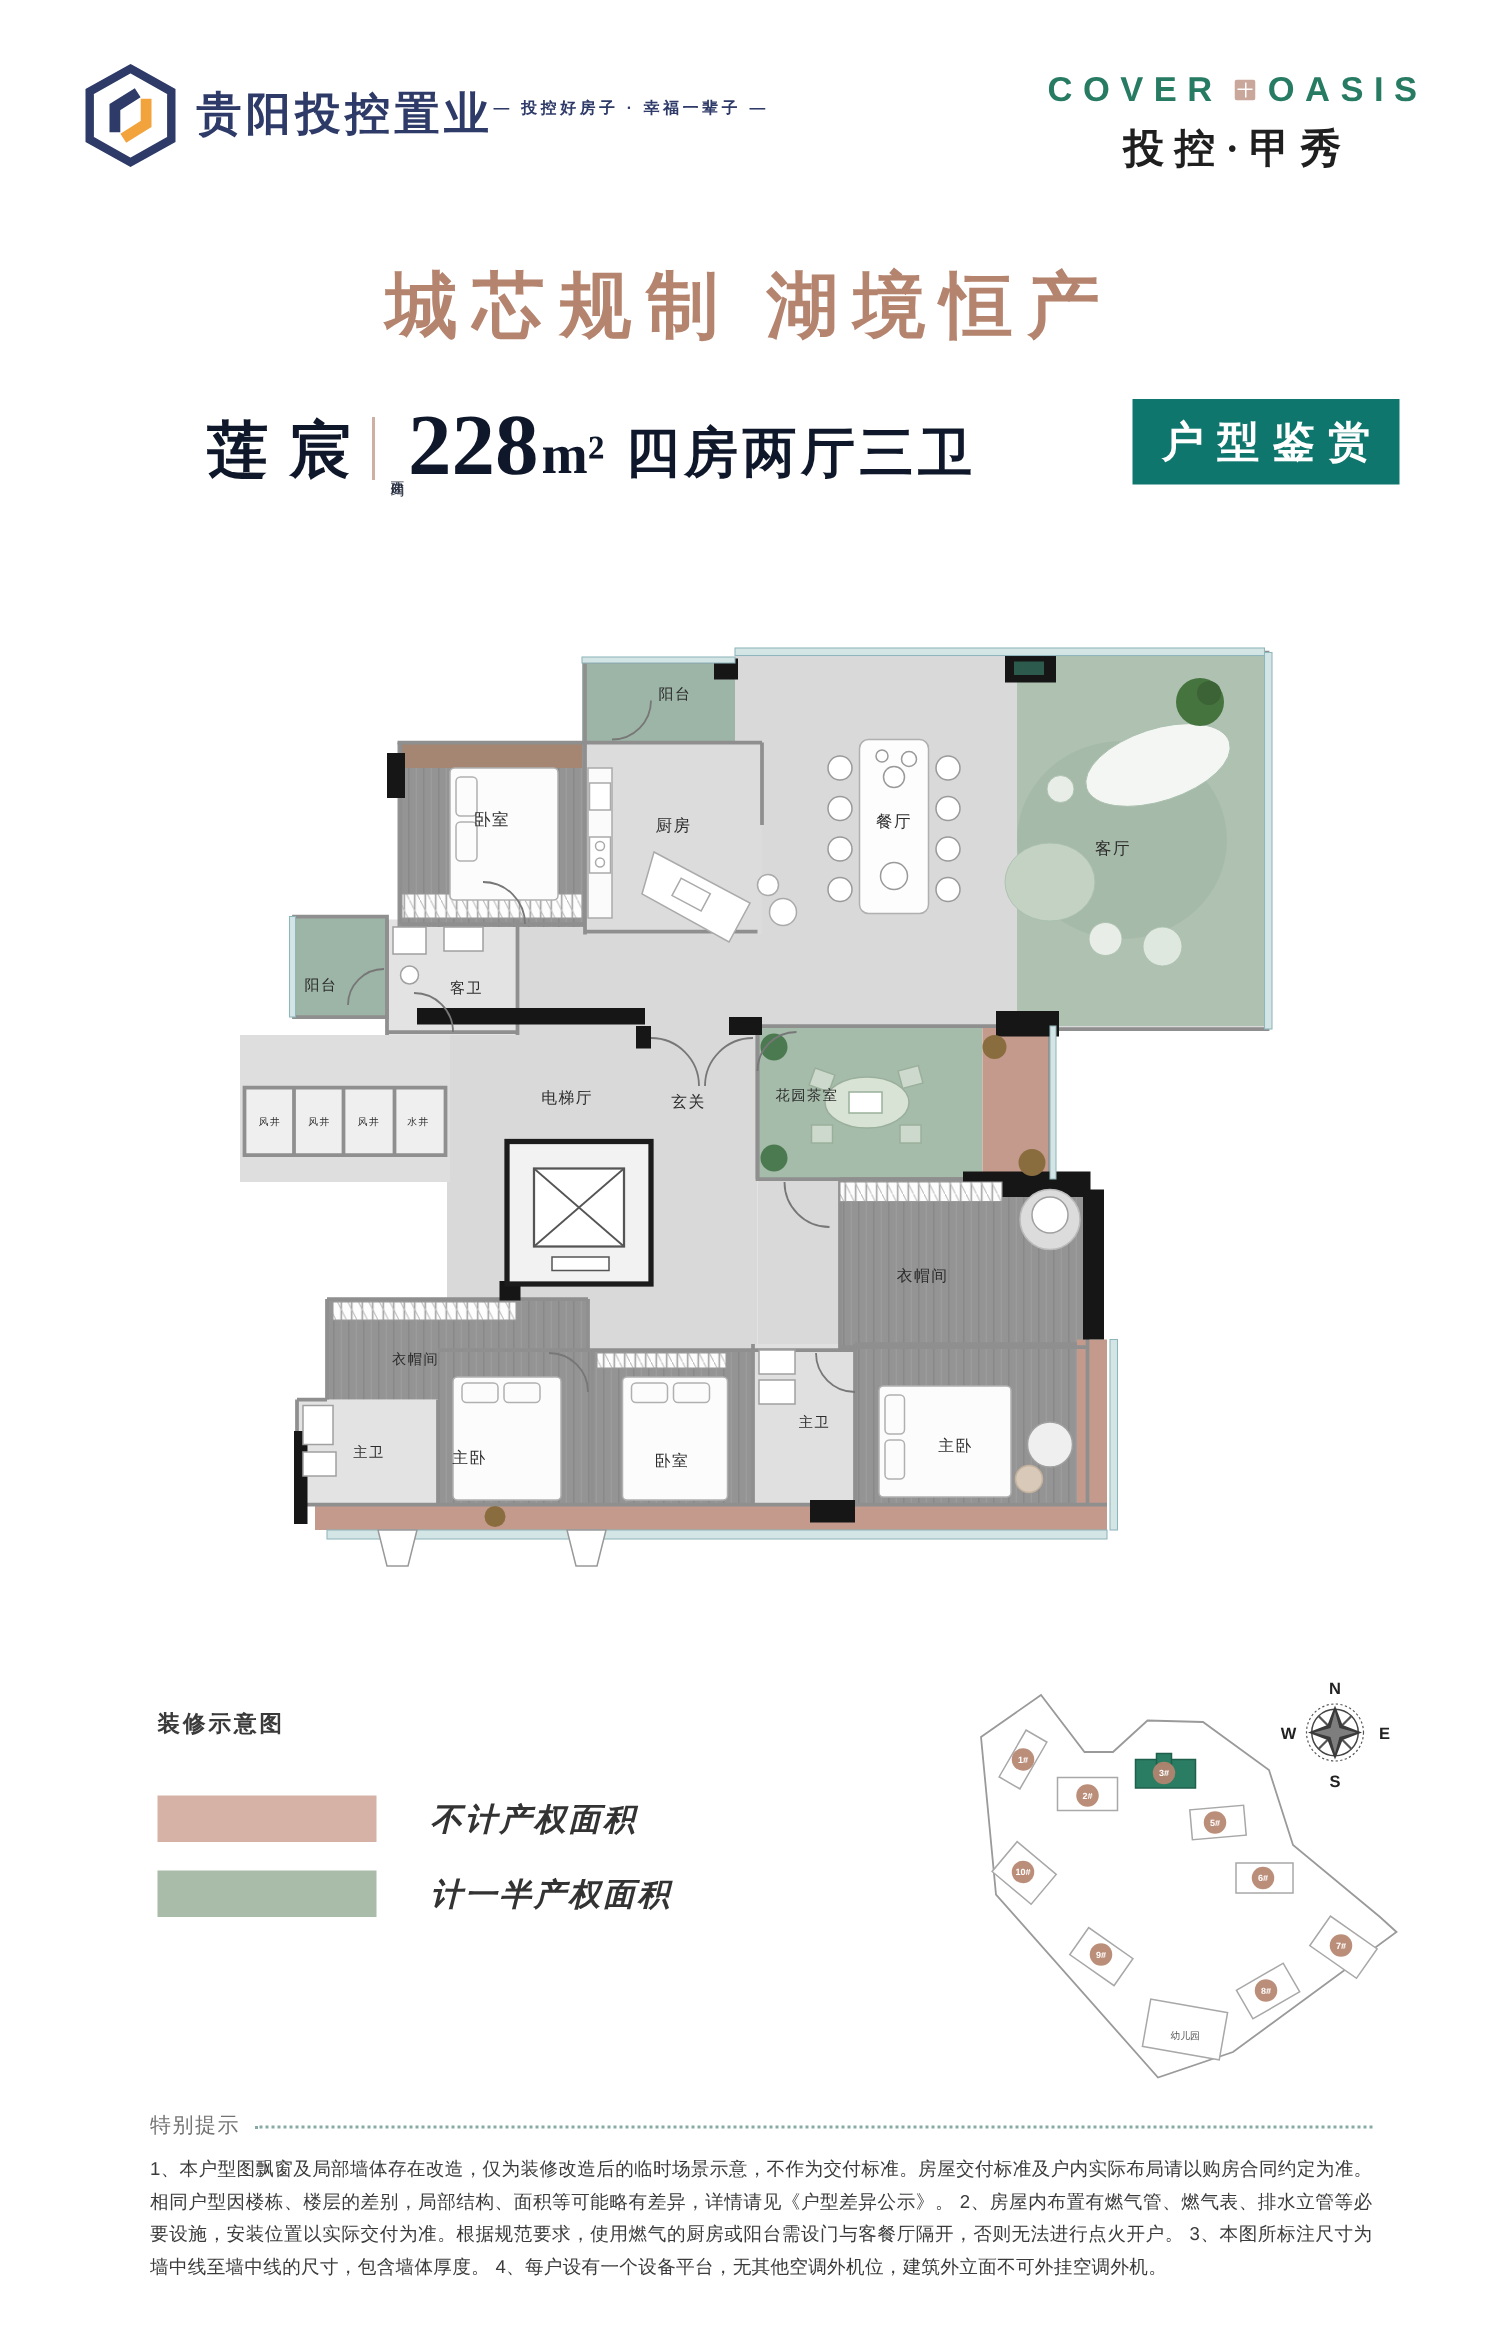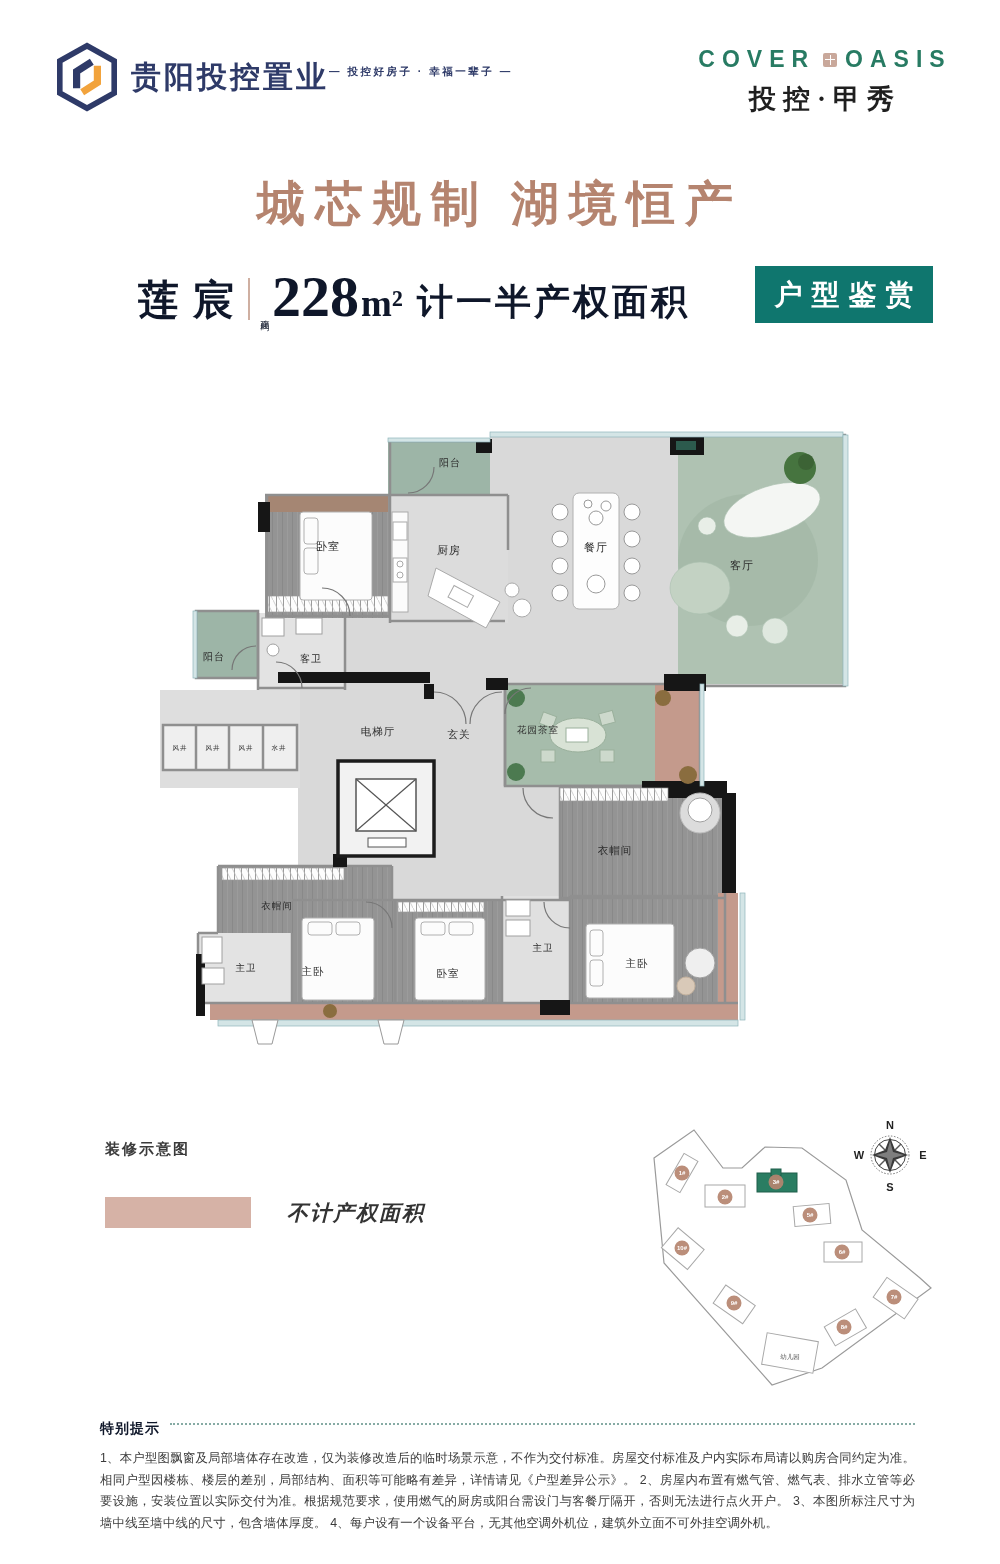--- a/index.html
+++ b/index.html
@@ -55,21 +55,21 @@
   
   #sitemap{position:absolute;left:652px;top:1115px;width:325px;height:300px;}
   .bld-id{fill:#fff;font-size:6px;font-weight:bold;text-anchor:middle;
           font-family:"Liberation Sans","DejaVu Sans",sans-serif;}
   .compass-letter{fill:#222;font-size:11px;font-weight:bold;text-anchor:middle;
           font-family:"Liberation Sans","DejaVu Sans",sans-serif;}
 
   
   #notice{position:absolute;left:100px;top:1408px;width:815px;}
   #notice-head-row{display:flex;align-items:center;gap:10px;}
-  #notice-heading{font-size:14px;font-weight:bold;color:#0f172a;letter-spacing:1px;white-space:nowrap;margin-top:12px;}
+  #notice-heading{font-size:14px;font-weight:normal;color:#737373;letter-spacing:1px;white-space:nowrap;}
   #notice-dots{flex:1;border-top:2px dotted #86aba4;height:0;margin-top:2px;}
   #notice-body{margin-top:10px;font-size:12.4px;line-height:21.5px;color:#3b3b3b;
                text-align:justify;letter-spacing:0.2px;}
 </style>
 </head>
 <body>
 
 <div id="page">
 
   <div id="logo-left">
@@ -95,21 +95,21 @@
 
   <div id="hero-title" class="serif">城芯规制 湖境恒产</div>
 
   <div id="unit-bar">
     <div id="unit-left">
       <span id="unit-name" class="serif">莲宸</span>
       <span id="unit-divider"></span>
       <span id="area-prefix">建面约</span>
       <span id="area-value" class="serif">228</span>
       <span id="area-unit" class="serif">m²</span>
-      <span id="layout-desc" class="serif">计一半产权面积</span>
+      <span id="layout-desc" class="serif">四房两厅三卫</span>
     </div>
     <div id="badge" class="serif">户型鉴赏</div>
   </div>
 
   <svg id="floorplan" viewBox="160 425 700 640">
     <defs>
       <pattern id="wood" width="10" height="10" patternUnits="userSpaceOnUse">
         <rect width="10" height="10" fill="#949494"></rect>
         <line x1="2.5" y1="0" x2="2.5" y2="10" stroke="#898989" stroke-width="1"></line>
         <line x1="7.5" y1="0" x2="7.5" y2="10" stroke="#9e9e9e" stroke-width="0.8"></line>
@@ -324,20 +324,24 @@
       </g>
   </svg>
 
   <div id="legend">
     <div id="legend-heading">装修示意图</div>
     <div id="legend-items">
         <div class="legend-row">
           <div class="legend-swatch" style="background-color: rgb(214, 178, 166);"></div>
           <div class="legend-label">不计产权面积</div>
         </div>
+        <div class="legend-row">
+          <div class="legend-swatch" style="background-color: rgb(169, 187, 169);"></div>
+          <div class="legend-label">计一半产权面积</div>
+        </div>
       </div>
   </div>
 
   <svg id="sitemap" viewBox="0 0 325 300">
 
     <polygon points="2,43 42,15 71,53 90,53 113,32 150,33 194,65 210,115 268,163 279,173 170,253 120,270 12,148" fill="#fff" stroke="#9a9a9a" stroke-width="1.2"></polygon>
 
     <g fill="#fff" stroke="#a8a8a8" stroke-width="1">
       <rect x="22" y="40" width="16" height="36" transform="rotate(30 30 58)"></rect>
       <rect x="53" y="70" width="40" height="22"></rect>

